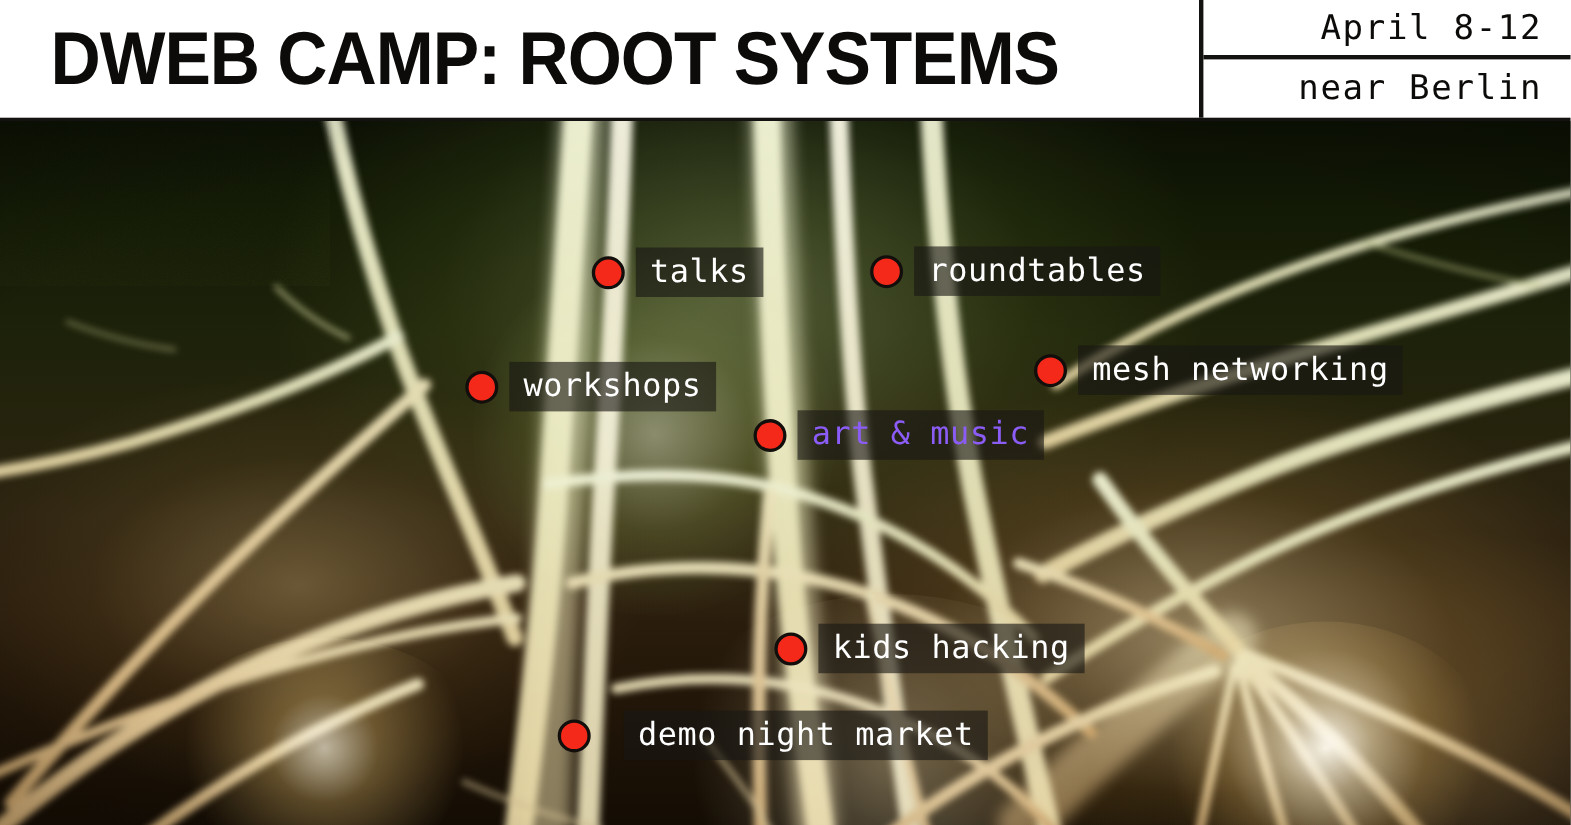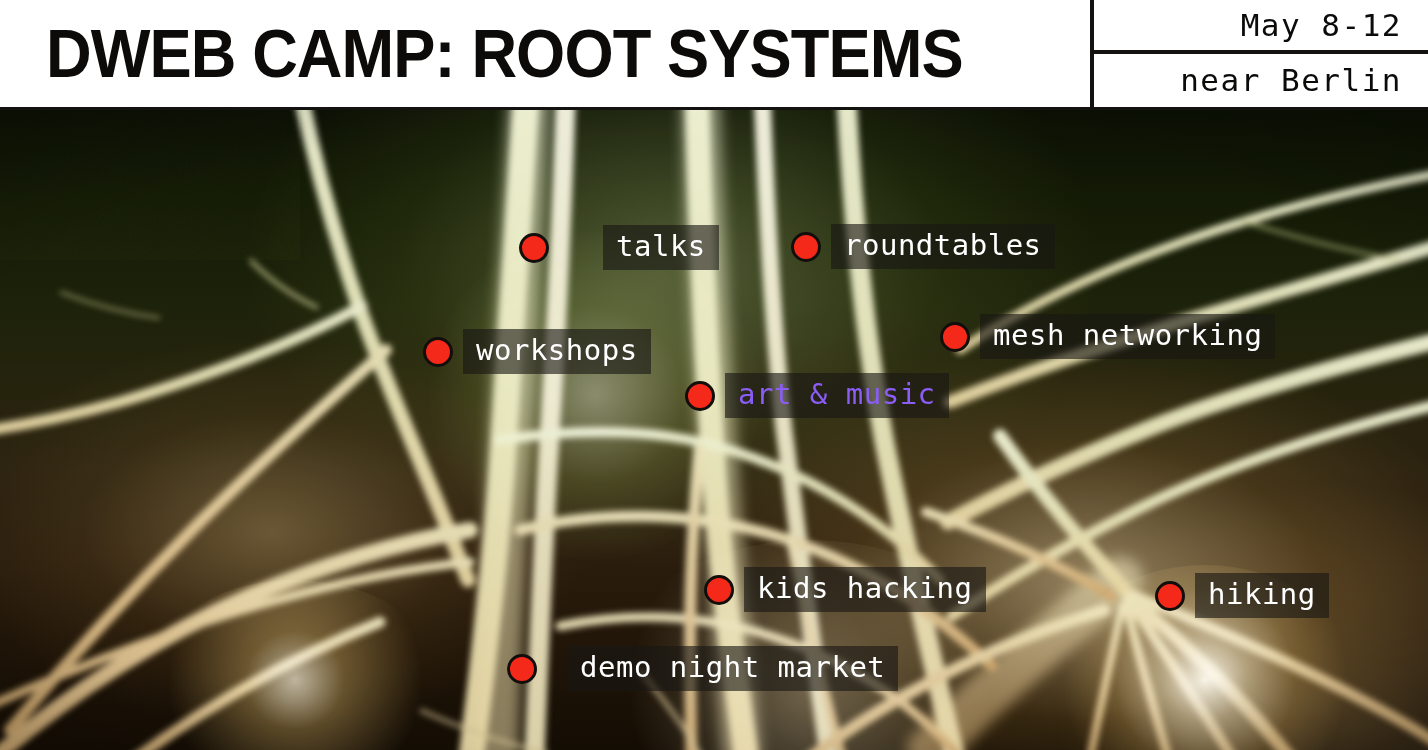--- a/index.html
+++ b/index.html
@@ -213,21 +213,21 @@
 <body>
 
 <div class="poster">
 
   <div class="header">
     <div class="header-title-cell">
       <h1 class="poster-title">DWEB CAMP: ROOT SYSTEMS</h1>
     </div>
     <div class="header-meta-cell">
       <div class="header-meta-row top">
-        <span class="header-meta-text">May 8-12</span>
+        <span class="header-meta-text">April 8-12</span>
       </div>
       <div class="header-meta-row">
         <span class="header-meta-text">near Berlin</span>
       </div>
     </div>
   </div>
 
   <div class="stage">
 
     <div class="photo-layer">
@@ -319,21 +319,21 @@
           <feColorMatrix type="saturate" values="0"></feColorMatrix>
         </filter>
         <rect width="100%" height="100%" filter="url(#grainFilter)"></rect>
       </svg>
 
       <div class="vignette"></div>
     </div>
 
     <div class="markers">
 
-      <div class="marker" style="left: 519px; top: 115px; gap: 44px;">
+      <div class="marker" style="left: 538px; top: 115px;">
         <span class="marker-dot" style="background: rgb(244, 41, 26); border-color: rgb(18, 14, 12);"></span>
         <span class="marker-label" style="color: rgb(255, 255, 255); background: rgba(24, 22, 20, 0.62);">talks</span>
       </div>
 
       <div class="marker" style="left: 791px; top: 95px; margin-top: 19px;">
         <span class="marker-dot" style="background: rgb(244, 41, 26); border-color: rgb(18, 14, 12);"></span>
         <span class="marker-label" style="color: rgb(255, 255, 255); background: rgba(24, 22, 20, 0.62);">roundtables</span>
       </div>
 
       <div class="marker" style="left: 423px; top: 219px;">
@@ -350,24 +350,20 @@
         <span class="marker-dot" style="background: rgb(244, 41, 26); border-color: rgb(18, 14, 12);"></span>
         <span class="marker-label" style="color: #8b5cf6; background: rgba(24, 22, 20, 0.62);">art &amp; music</span>
       </div>
 
 
       <div class="marker" style="left: 704px; top: 457px;">
         <span class="marker-dot" style="background: rgb(244, 41, 26); border-color: rgb(18, 14, 12);"></span>
         <span class="marker-label" style="color: rgb(255, 255, 255); background: rgba(24, 22, 20, 0.62);">kids hacking</span>
       </div>
 
-      <div class="marker" style="left: 1155px; top: 463px;">
-        <span class="marker-dot" style="background: rgb(244, 41, 26); border-color: rgb(18, 14, 12);"></span>
-        <span class="marker-label" style="color: rgb(255, 255, 255); background: rgba(24, 22, 20, 0.62);">hiking</span>
-      </div>
 
       <div class="marker" style="left: 507px; top: 536px; gap: 20px;">
         <span class="marker-dot" style="background: rgb(244, 41, 26); border-color: rgb(18, 14, 12);"></span>
         <span class="marker-label" style="color: rgb(255, 255, 255); background: rgba(24, 22, 20, 0.62);">demo night market</span>
       </div>
 
     </div>
   </div>
 </div>
 

